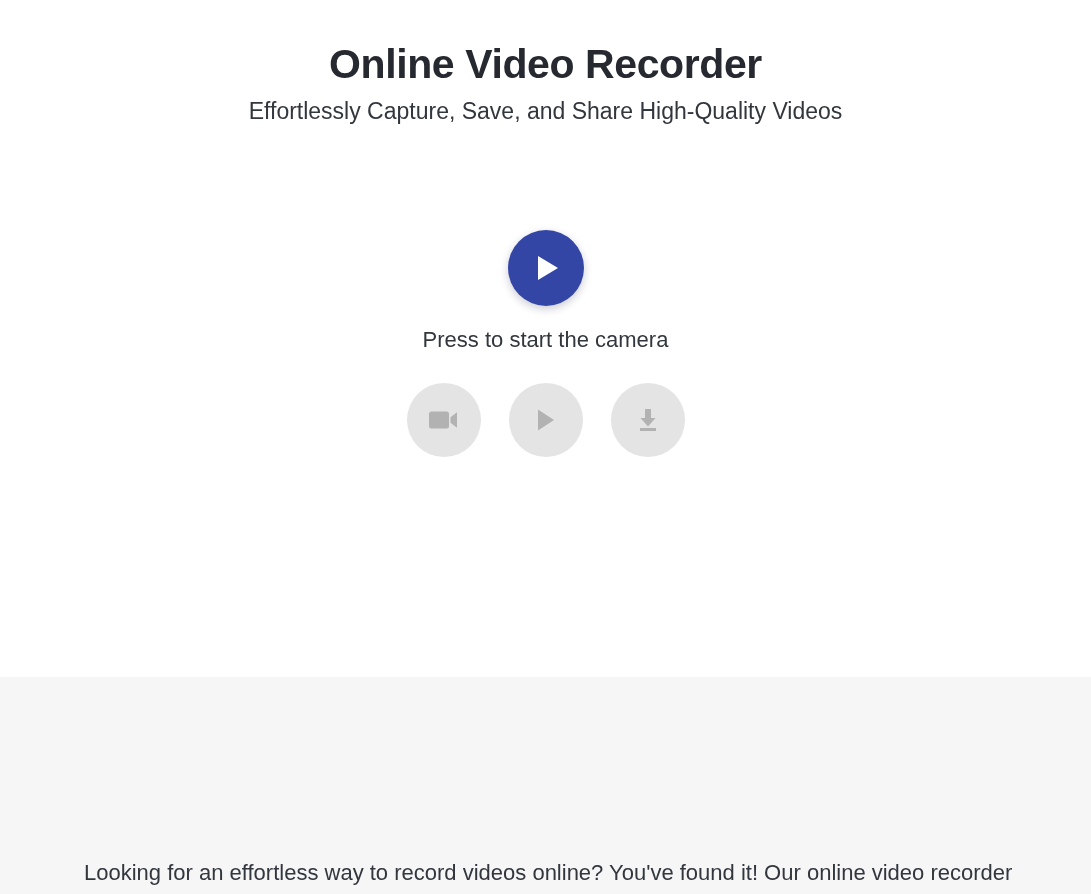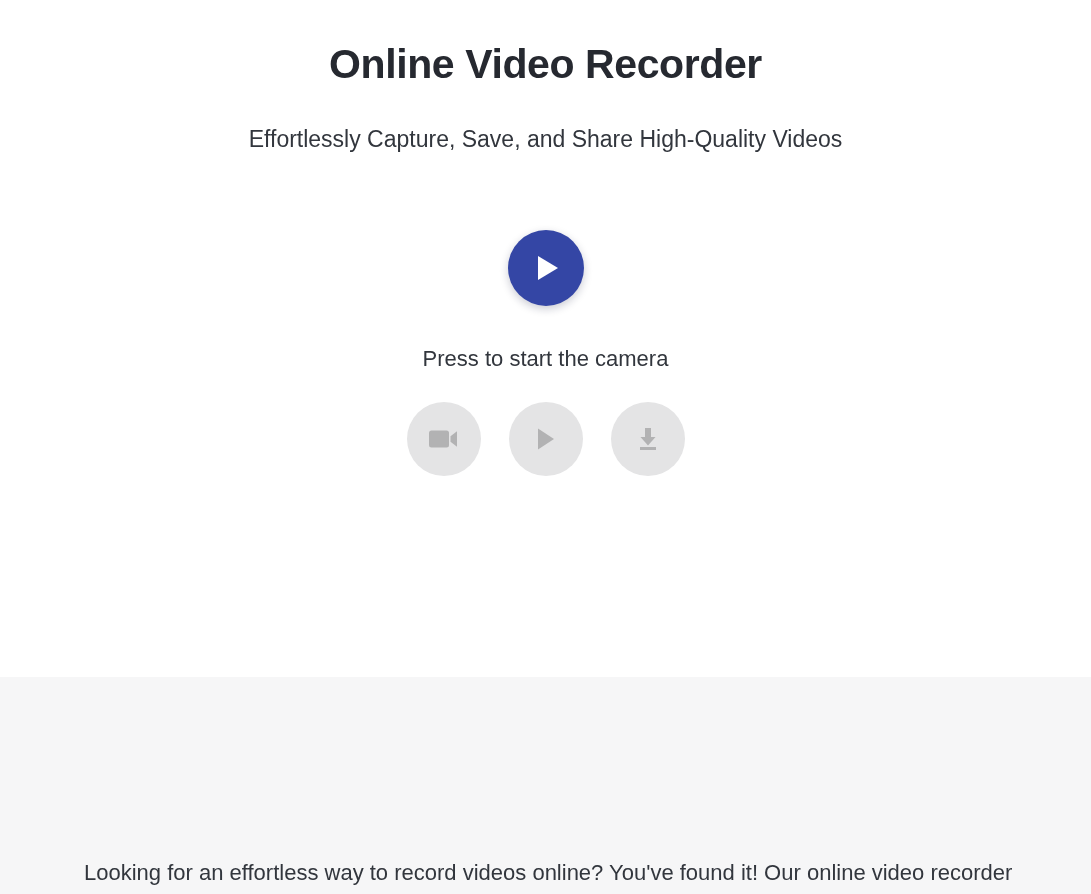--- a/index.html
+++ b/index.html
@@ -43,21 +43,21 @@
     font-size: 41px;
     line-height: 52px;
     font-weight: 700;
     letter-spacing: -0.4px;
     color: #262930;
   }
 
   .hero-subtitle {
     position: absolute;
     left: 0;
-    top: 100px;
+    top: 72px;
     width: 1091px;
     text-align: center;
     font-size: 23px;
     line-height: 32px;
     font-weight: 400;
     color: #32363d;
   }
 
   
   .recorder {
@@ -89,21 +89,21 @@
   .start-button .tri {
     width: 0;
     height: 0;
     margin-left: 5px;
     border-top: 12px solid transparent;
     border-bottom: 12px solid transparent;
     border-left: 20px solid #ffffff;
   }
 
   .start-caption {
-    margin-top: 39px;
+    margin-top: 20px;
     width: 100%;
     text-align: center;
     font-size: 22px;
     line-height: 28px;
     color: #32363d;
   }
 
   .control-row {
     margin-top: 29px;
     width: 100%;

